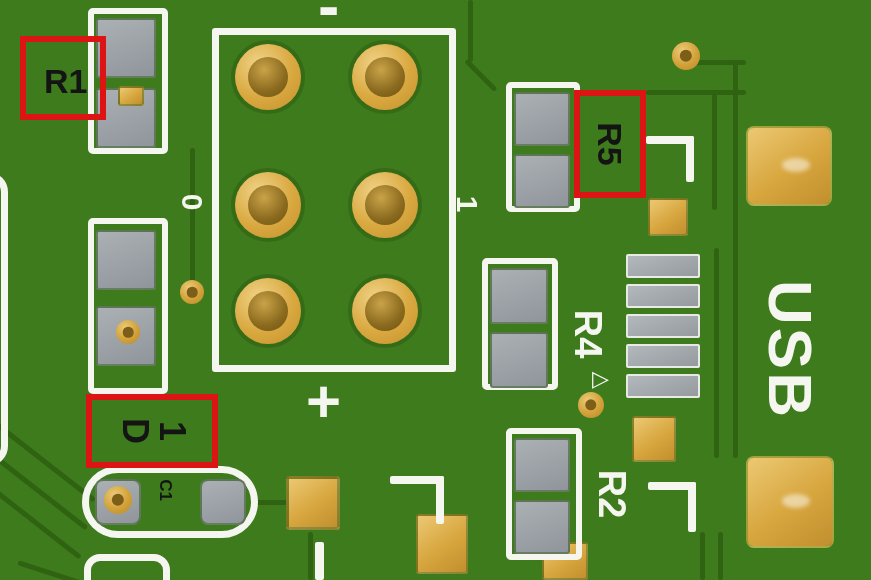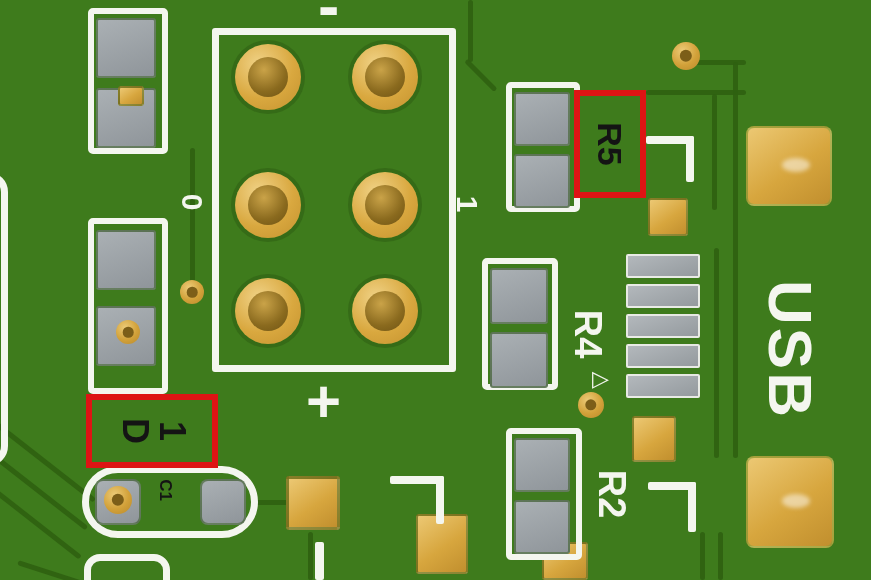--- a/index.html
+++ b/index.html
@@ -51,20 +51,23 @@
   <div class="trace" style="left:308px;top:532px;width:5px;height:48px"></div>
 
   <div class="outline-thick" style="left:-40px;top:172px;width:48px;height:294px;border-radius:20px"></div>
 
   <div class="outline" style="left:88px;top:8px;width:80px;height:146px">
     <div class="pad" style="left:2px;top:4px;width:60px;height:60px"></div>
     <div class="pad" style="left:2px;top:74px;width:60px;height:60px"></div>
   </div>
   <div class="gold" style="left:118px;top:86px;width:26px;height:20px;z-index:3"></div>
 
+  <div class="ann" style="left:20px;top:36px;width:86px;height:84px">
+    <span class="dlabel" style="position:absolute;left:18px;top:22px;font-size:34px">R1</span>
+  </div>
 
   <div class="outline-thick" style="left:212px;top:28px;width:244px;height:344px">
     <div class="hole" style="left:16px;top:9px"></div>
     <div class="hole" style="left:133px;top:9px"></div>
     <div class="hole" style="left:16px;top:137px"></div>
     <div class="hole" style="left:133px;top:137px"></div>
     <div class="hole" style="left:16px;top:243px"></div>
     <div class="hole" style="left:133px;top:243px"></div>
   </div>
   <span class="slabel" style="left:318px;top:-26px;font-size:64px">-</span>

